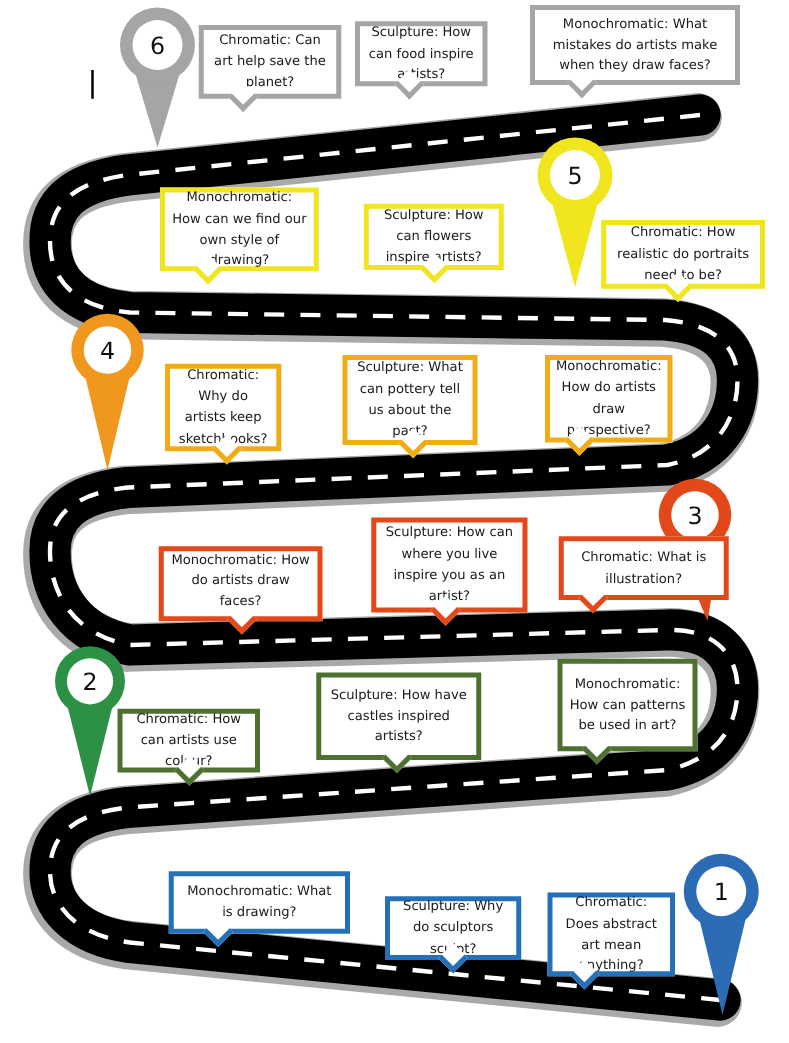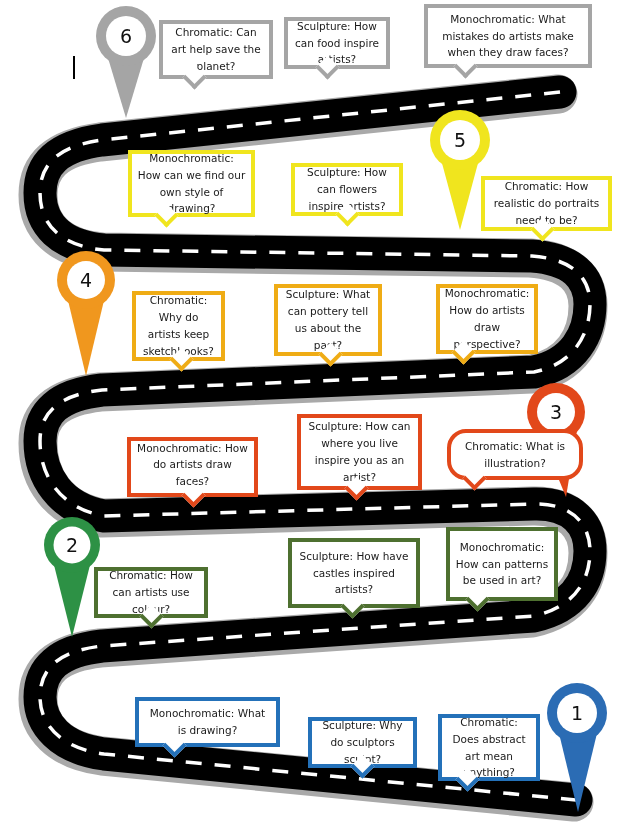--- a/index.html
+++ b/index.html
@@ -33,23 +33,23 @@
   .b1{left:284px;top:17px;width:106px;height:52px;}   .b1 .tail{left:32%;}
   .b2{left:424px;top:4px;width:168px;height:64px;}    .b2 .tail{left:18%;}
   .b3{left:128px;top:150px;width:127px;height:67px;}  .b3 .tail{left:22%;}
   .b4{left:291px;top:163px;width:112px;height:53px;}  .b4 .tail{left:42%;}
   .b5{left:481px;top:176px;width:131px;height:55px;}  .b5 .tail{left:40%;}
   .b6{left:132px;top:291px;width:93px;height:70px;}   .b6 .tail{left:44%;}
   .b7{left:274px;top:284px;width:108px;height:72px;}  .b7 .tail{left:44%;}
   .b8{left:436px;top:284px;width:102px;height:70px;}  .b8 .tail{left:16%;}
   .b9{left:127px;top:437px;width:131px;height:60px;align-items:flex-end;}  .b9 .tail{left:44%;}
   .b10{left:297px;top:414px;width:125px;height:76px;} .b10 .tail{left:40%;}
-  .b11{left:447px;top:429px;width:136px;height:51px;border-radius:19px;} .b11 .tail{left:12%;}
+  .b11{left:447px;top:429px;width:136px;height:51px;} .b11 .tail{left:12%;}
   .b12{left:94px;top:567px;width:114px;height:51px;}  .b12 .tail{left:42%;}
-  .b13{left:253px;top:538px;width:132px;height:70px;margin-left:35px;} .b13 .tail{left:42%;}
+  .b13{left:253px;top:538px;width:132px;height:70px;} .b13 .tail{left:42%;}
   .b14{left:446px;top:527px;width:112px;height:74px;} .b14 .tail{left:18%;}
   .b15{left:135px;top:697px;width:145px;height:50px;} .b15 .tail{left:20%;}
   .b16{left:308px;top:717px;width:109px;height:51px;} .b16 .tail{left:42%;}
   .b17{left:438px;top:714px;width:102px;height:67px;} .b17 .tail{left:18%;}
 </style>
 </head>
 <body>
 
 <div class="canvas">
 

